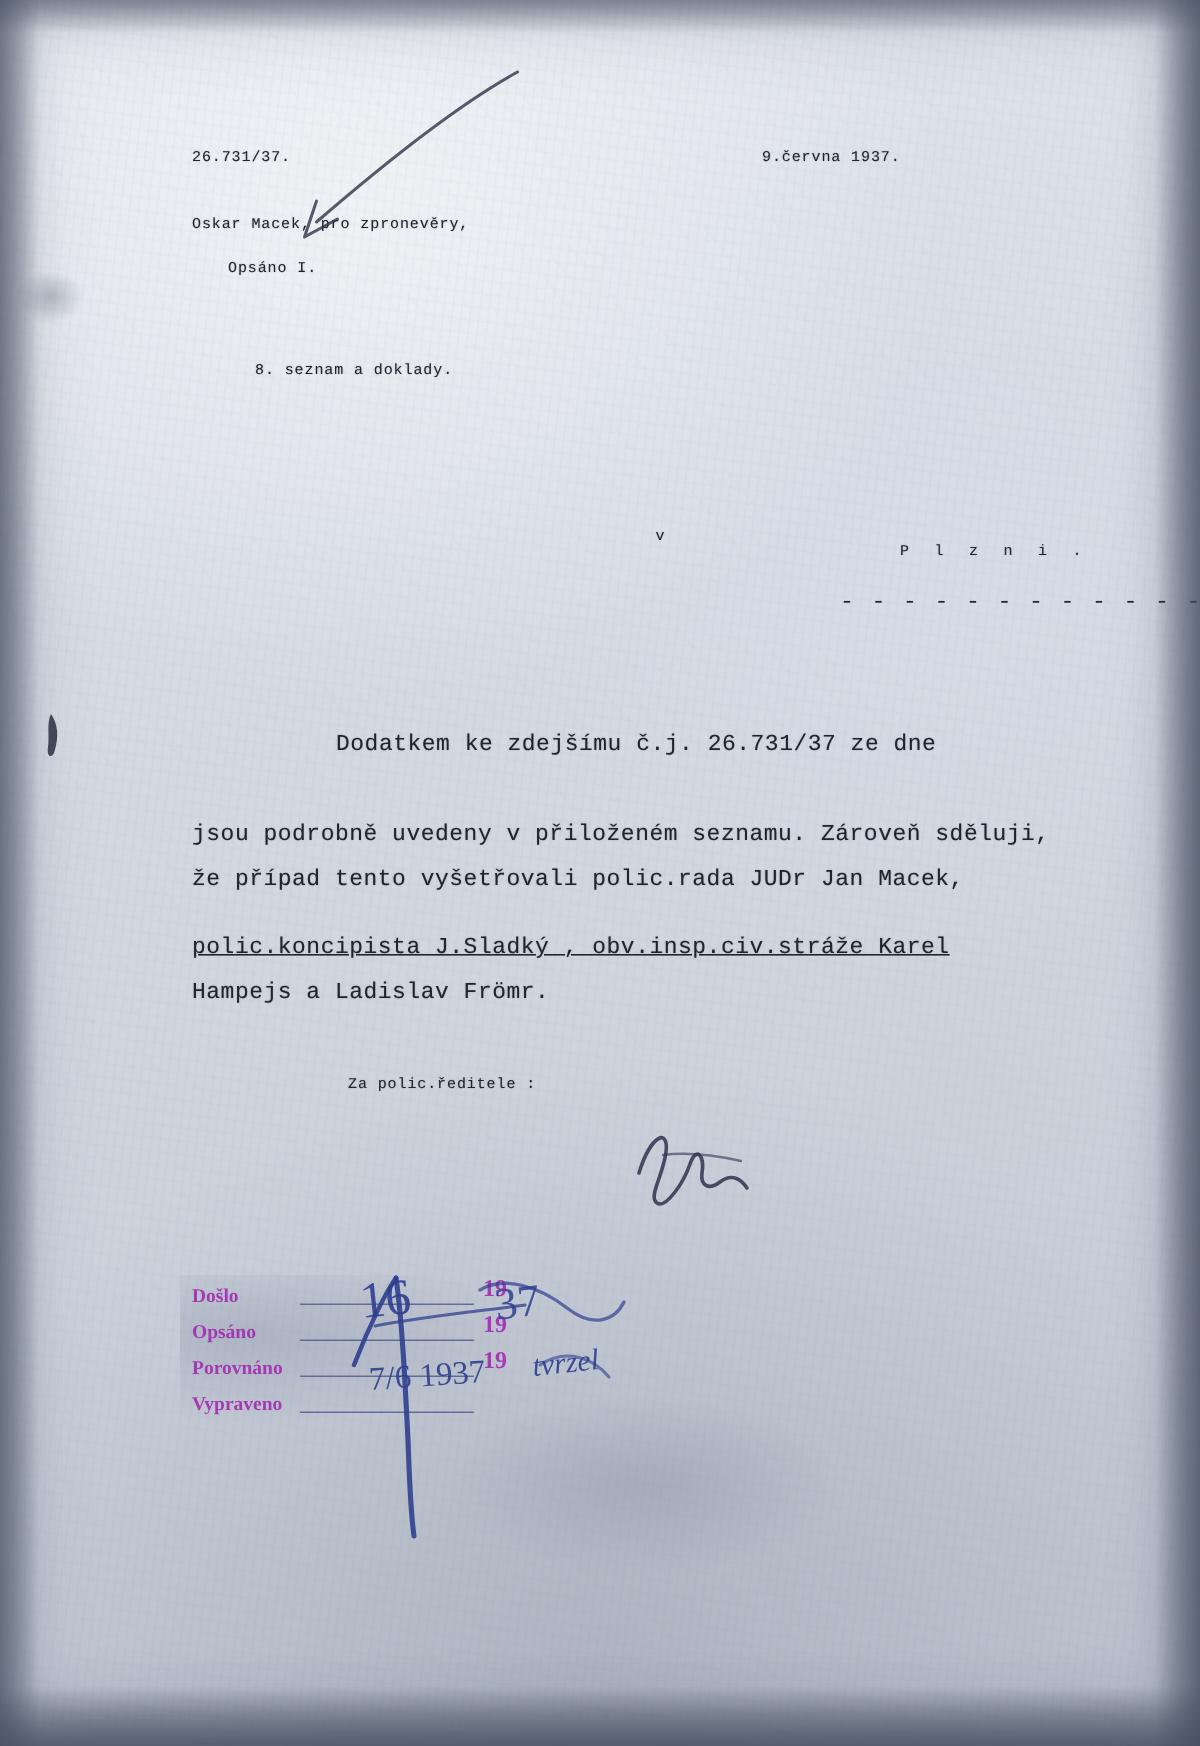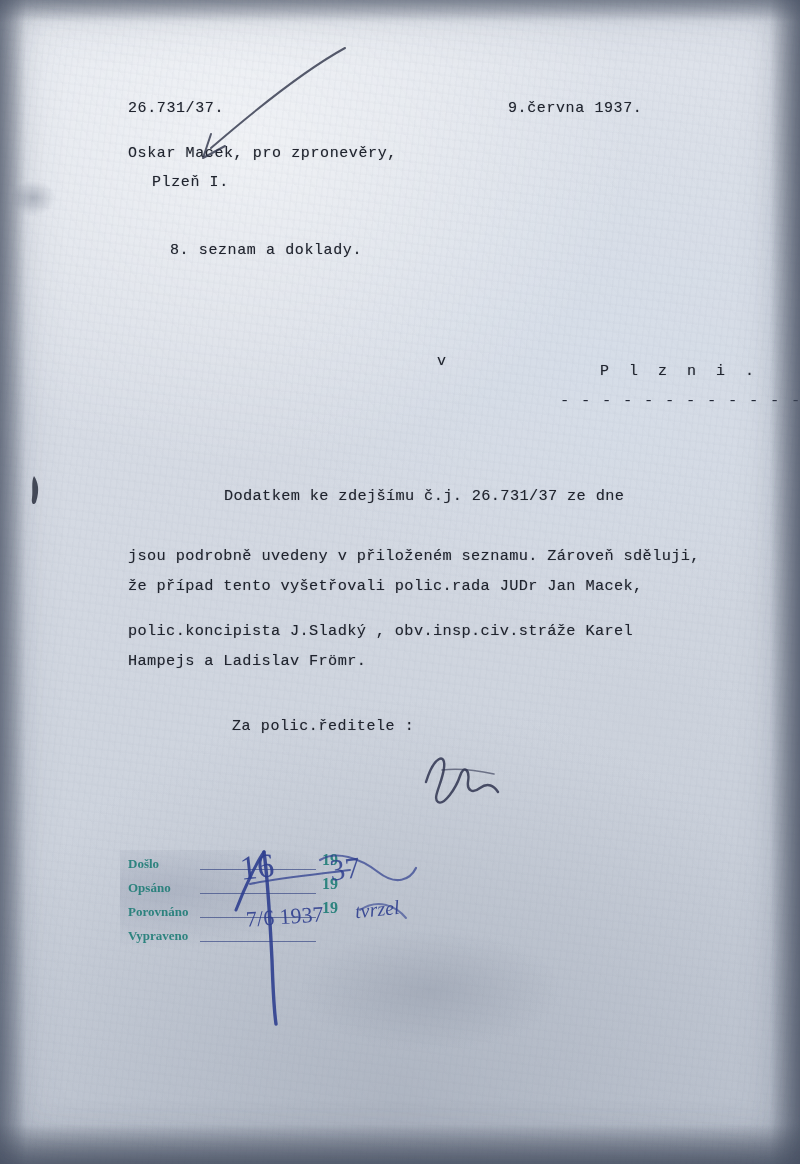--- a/index.html
+++ b/index.html
@@ -74,21 +74,21 @@
     background: radial-gradient(ellipse at center, rgba(120,128,145,0.45), rgba(120,128,145,0) 70%); }
   .stain-b { left: 300px; top: 930px; width: 260px; height: 120px;
     background: radial-gradient(ellipse at center, rgba(125,133,150,0.30), rgba(125,133,150,0) 72%); }
   .stain-c { left: 520px; top: 640px; width: 240px; height: 160px;
     background: radial-gradient(ellipse at center, rgba(200,206,216,0.35), rgba(200,206,216,0) 72%); }
 
   
   .typed {
     position: absolute;
     color: #20242e;
-    font-size: 15px;
+    font-size: 10px;
     letter-spacing: 0.6px;
     white-space: pre;
     text-shadow: 0 0 1px rgba(40,46,60,0.35);
   }
   .typed.body { font-size: 15.3px; letter-spacing: 0.35px; }
   .spaced-wide { letter-spacing: 5.5px; }
 
   .dashrule {
     position: absolute;
     color: #222735;
@@ -102,21 +102,21 @@
     position: absolute;
     pointer-events: none;
   }
 
   
   .stamp {
     position: absolute;
     left: 128px;
     top: 852px;
     width: 210px;
-    color: #0f766e;
+    color: #a21caf;
     font-family: "Liberation Serif", serif;
     font-weight: bold;
     font-size: 13px;
     opacity: 0.82;
   }
   .stamp-row {
     position: relative;
     height: 24px;
     line-height: 24px;
     white-space: nowrap;
@@ -151,32 +151,32 @@
   <div class="paper-base"></div>
   <div class="paper-grain"></div>
   <div class="stain stain-a"></div>
   <div class="stain stain-b"></div>
   <div class="stain stain-c"></div>
 
   <div class="typed" style="left:128px; top:100px;">26.731/37.</div>
   <div class="typed" style="left:508px; top:100px;">9.června 1937.</div>
 
   <div class="typed" style="left:128px; top:145px;">Oskar Macek, pro zpronevěry,</div>
-  <div class="typed" style="left:152px; top:174px;">Plzeň I.</div>
+  <div class="typed" style="left:152px; top:174px;">Opsáno I.</div>
 
   <div class="typed" style="left:170px; top:242px;">8. seznam a doklady.</div>
 
   <div class="typed" style="left:437px; top:353px;">v</div>
   <div class="typed spaced-wide" style="left:600px; top:363px;">P l z n i .</div>
   <div class="dashrule" style="left:560px; top:392px;">- - - - - - - - - - - - - -</div>
 
   <div class="typed body" style="left:224px; top:487px;">Dodatkem ke zdejšímu č.j. 26.731/37 ze dne</div>
   <div class="typed body" style="left:128px; top:577px;">že případ tento vyšetřovali polic.rada JUDr Jan Macek,</div>
   <div class="typed body" style="left:128px; top:547px;">jsou podrobně uvedeny v přiloženém seznamu. Zároveň sděluji,</div>
-  <div class="typed body" style="left:128px; top:622px;">polic.koncipista J.Sladký , obv.insp.civ.stráže Karel</div>
+  <div class="typed body" style="left:128px; top:622px;text-decoration:underline;">polic.koncipista J.Sladký , obv.insp.civ.stráže Karel</div>
   <div class="typed body" style="left:128px; top:652px;">Hampejs a Ladislav Frömr.</div>
 
   <div class="typed" style="left:232px; top:718px;">Za polic.ředitele :</div>
 
   <svg class="ink" style="left:398px; top:740px; width:200px; height:80px;" viewBox="0 0 200 80">
     <path d="M28 42 C36 16, 48 12, 46 28 C44 44, 34 58, 40 62 C46 66, 58 48, 62 36 C66 24, 72 30, 70 42 C69 50, 74 54, 82 48 C90 42, 96 46, 100 52" fill="none" stroke="#2f3450" stroke-width="2.4" stroke-linecap="round" opacity="0.85"></path>
     <path d="M44 30 C60 28, 78 30, 96 34" fill="none" stroke="#2f3450" stroke-width="1.6" stroke-linecap="round" opacity="0.6"></path>
   </svg>
 
   <svg class="ink" style="left:185px; top:40px; width:180px; height:120px;" viewBox="0 0 180 120">

